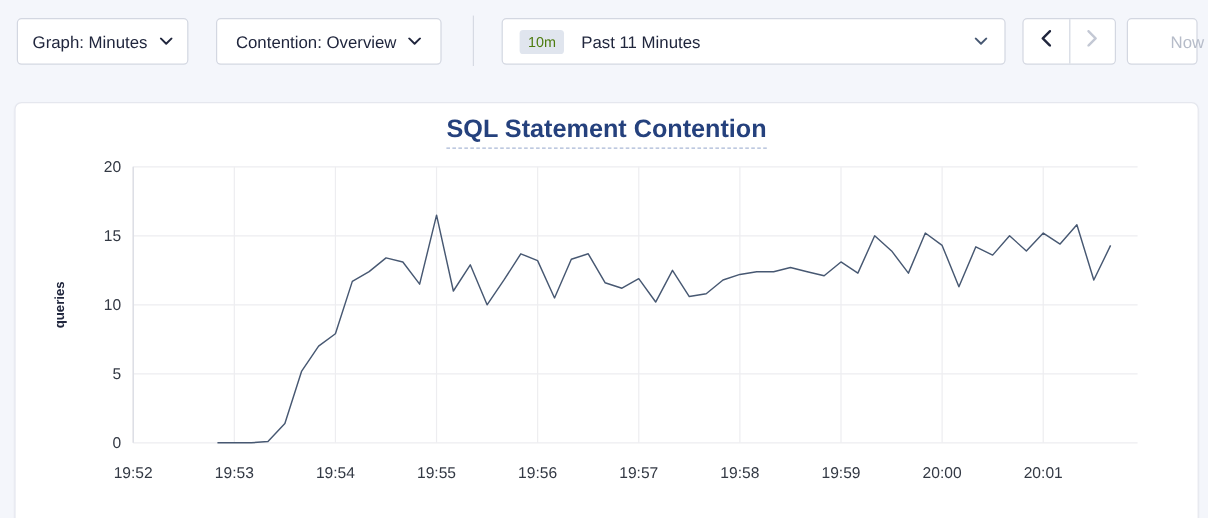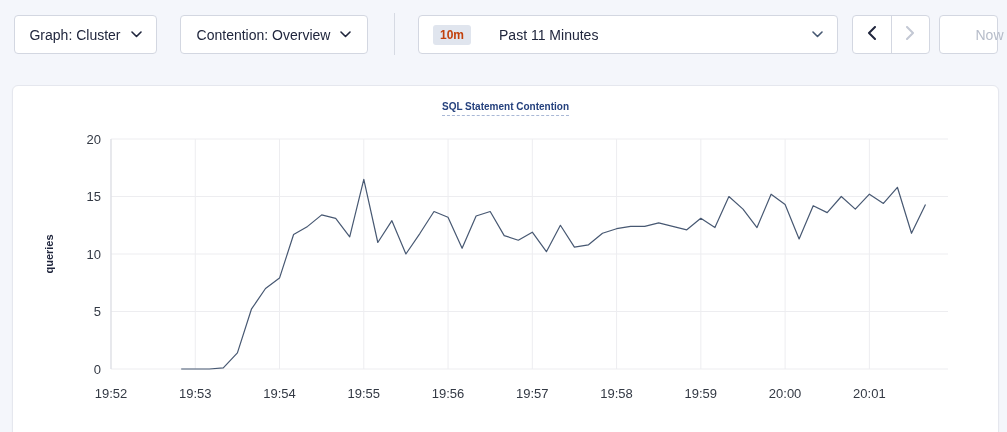--- a/index.html
+++ b/index.html
@@ -29,24 +29,24 @@
   #graph-dd { left: 14px; width: 143px; }
   #dash-dd  { left: 180px; width: 188px; }
 
   .toolbar-divider {
     position: absolute; left: 394px; top: 13px; width: 1px; height: 42px;
     background: #d6dae3;
   }
 
   #time-dd { left: 418px; width: 420px; justify-content: flex-start; padding: 0 14px; }
   .time-badge {
-    background: #e0e5ee; color: #c2410c;
-    font-size: 12px; font-weight: bold;
+    background: #e0e5ee; color: #4d7c0f;
+    font-size: 12px; font-weight: normal;
     border-radius: 3px; padding: 3px 7px;
-    margin-right: 28px;
+    margin-right: 14px;
   }
   #time-dd .chev-down { position: absolute; right: 14px; top: 15px; }
 
   .arrow-group {
     position: absolute; left: 852px; top: 15px; height: 39px; width: 78px;
     background: #ffffff; border: 1px solid #d3d7e1; border-radius: 4px;
     display: flex;
   }
   .arrow-seg {
     flex: 1; display: flex; align-items: center; justify-content: center;
@@ -63,34 +63,34 @@
     border: 1px solid #e5e7ee;
     border-radius: 6px;
     box-shadow: 0 1px 2px rgba(40,50,80,0.04);
   }
   .chart-title-row {
     position: absolute; left: 0; top: 10px; width: 100%;
     text-align: center;
   }
   .chart-title {
     display: inline-block;
-    font-size: 10px; font-weight: bold; color: #25417d;
+    font-size: 21px; font-weight: bold; color: #25417d;
     border-bottom: 1px dashed #a9b8d6;
     padding-bottom: 3px;
     cursor: pointer;
   }
   #chart-svg { position: absolute; left: 0; top: 0; width: 987px; height: 347px; }
 </style>
 </head>
 <body>
 
 <div class="toolbar">
 
   <div class="btn dropdown-btn" id="graph-dd">
-    <span>Graph: Cluster</span>
+    <span>Graph: Minutes</span>
     <span class="chev-down">
       <svg width="11" height="7" viewBox="0 0 11 7">
           <path d="M1 1 L5.5 5.5 L10 1" fill="none" stroke="#20263d" stroke-width="1.6" stroke-linecap="round" stroke-linejoin="round"></path>
         </svg>
     </span>
   </div>
 
   <div class="btn dropdown-btn" id="dash-dd">
     <span>Contention: Overview</span>
     <span class="chev-down">

